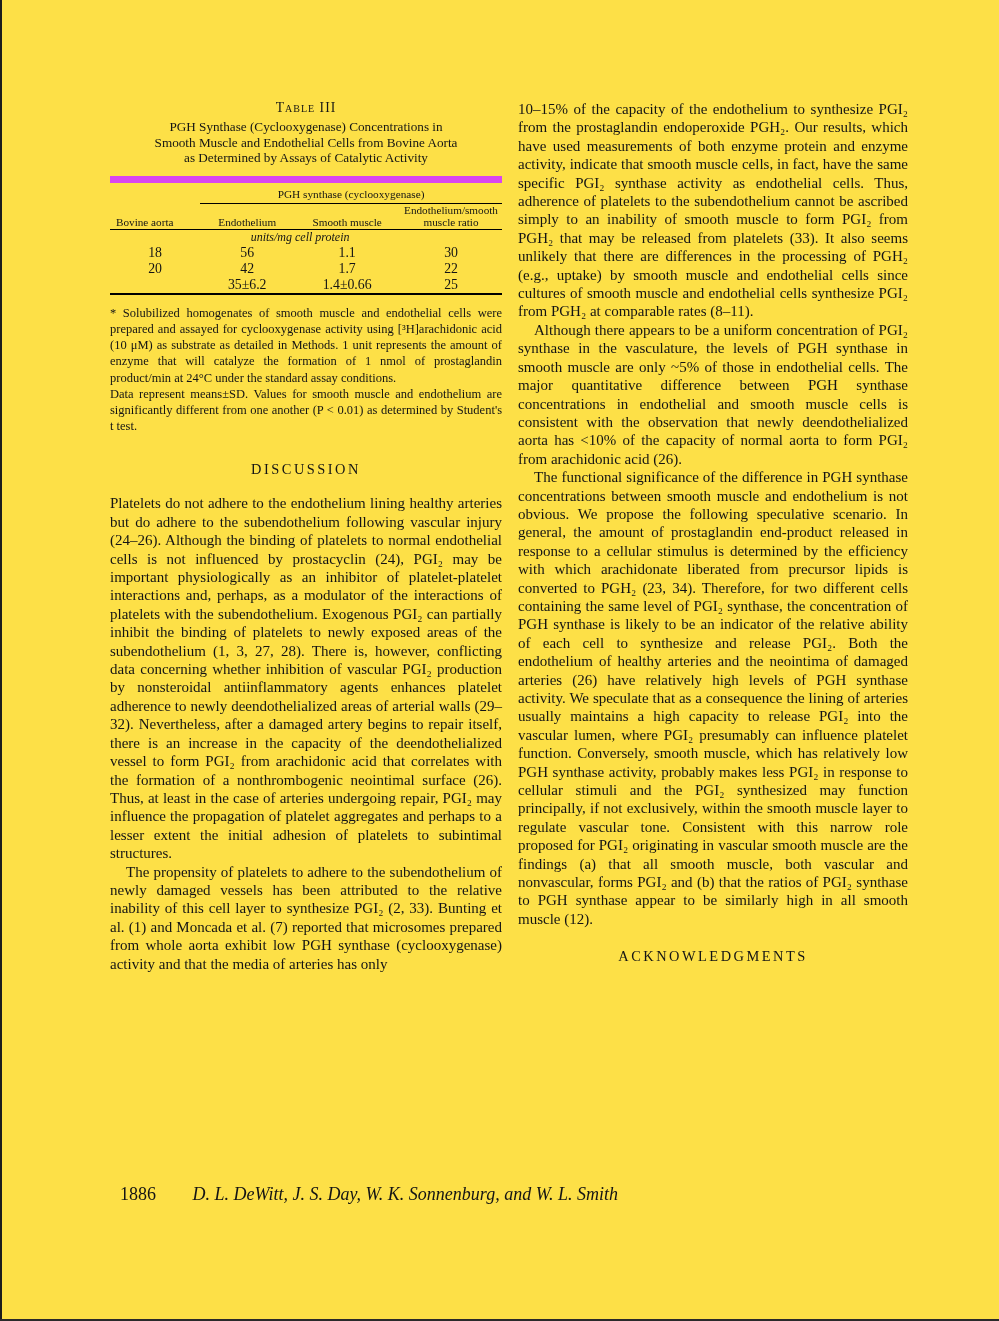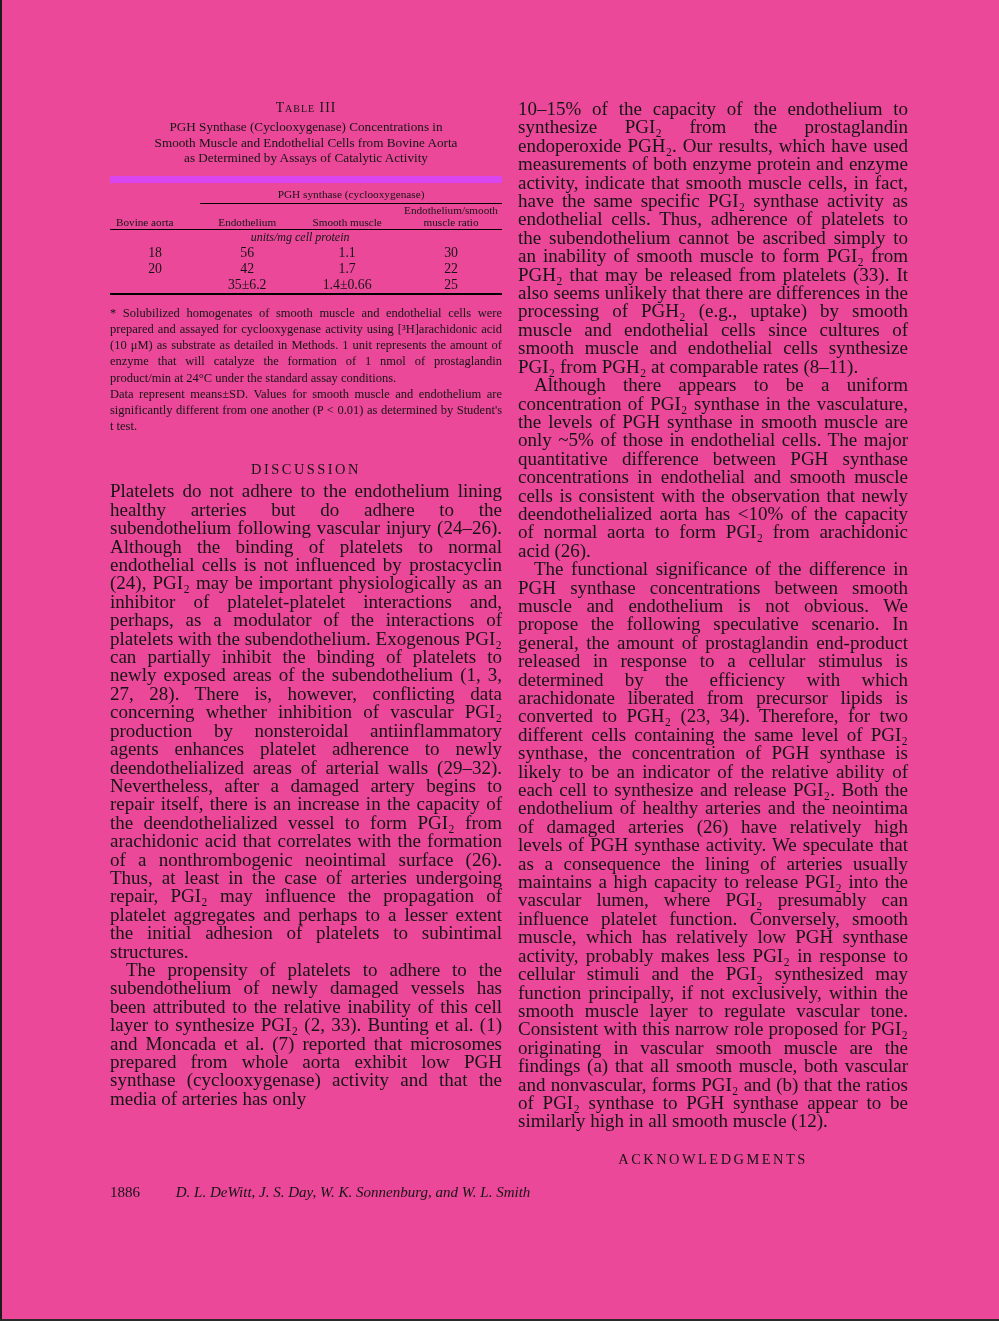--- a/index.html
+++ b/index.html
@@ -2,21 +2,21 @@
 <html lang="en"><head>
 <meta charset="utf-8">
 <style>
   * { margin:0; padding:0; box-sizing:border-box; }
   html, body { width:999px; height:1321px; }
   body {
     background:#fcfcfa;
     font-family:"Liberation Serif", serif;
     color:#141414;
   }
-  .page { position:relative; width:999px; height:1321px; background:#ec4899; overflow:hidden; }
+  .page { position:relative; width:999px; height:1321px; background:#fde047; overflow:hidden; }
 
   .scan-edge-left { position:absolute; left:0; top:0; width:2px; height:1321px; background:#1c1c1c; }
   .scan-edge-bottom { position:absolute; left:0; bottom:0; width:999px; height:2px; background:#2a2a2a; }
 
   .col-left  { position:absolute; left:110px; top:100px; width:392px; }
   .col-right { position:absolute; left:518px; top:100px; width:390px; }
 
   
   .tbl-label {
     text-align:center; font-variant:small-caps; letter-spacing:1px;
@@ -46,32 +46,32 @@
   }
   .num-row td { text-align:center; font-size:13.8px; padding:1px 0 2px; }
   .summary-row td { text-align:center; font-size:13.8px; padding:15px 0 9px; }
 
   .footnotes { margin-top:10px; font-size:12.5px; line-height:16.2px; text-align:justify; }
   .footnotes p + p { margin-top:0; }
 
   
   .section-heading {
     text-align:center; font-weight:normal; letter-spacing:2.5px;
-    font-size:14.4px; margin:27px 0 4px;
+    font-size:14.4px; margin:27px 0 16px;
   }
   .col-right .section-heading { margin:20px 0 12px; }
   .body-p {
-    font-size:19px; line-height:18.4px; text-align:justify;
+    font-size:15px; line-height:18.4px; text-align:justify;
     hyphens:auto; -webkit-hyphens:auto;
   }
   .body-p.indent { text-indent:16px; }
   .ack-text { font-size:13.2px; line-height:16.8px; text-align:justify; }
 
   
-  .footer { position:absolute; left:110px; top:1184px; width:800px; font-size:15px; }
+  .footer { position:absolute; left:120px; top:1184px; width:800px; font-size:18px; }
   .footer .pagenum { display:inline-block; }
   .footer .authors { font-style:italic; margin-left:32px; }
 </style>
 </head>
 <body>
 
 <div class="page">
 
   <div class="scan-edge-left"></div>
   <div class="scan-edge-bottom"></div>

